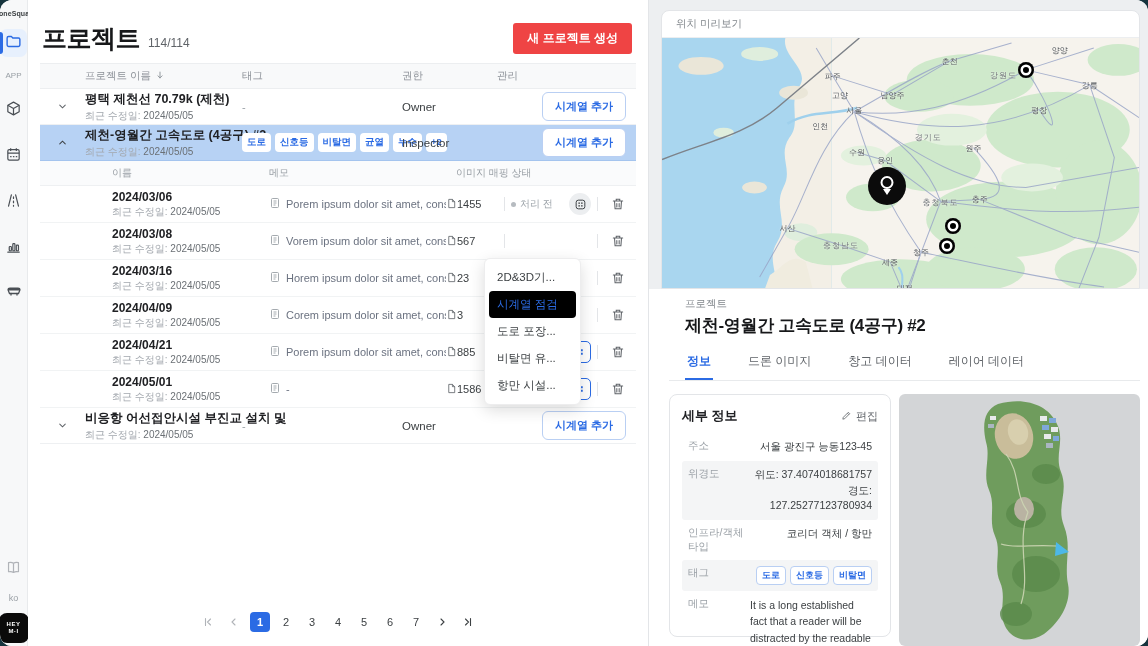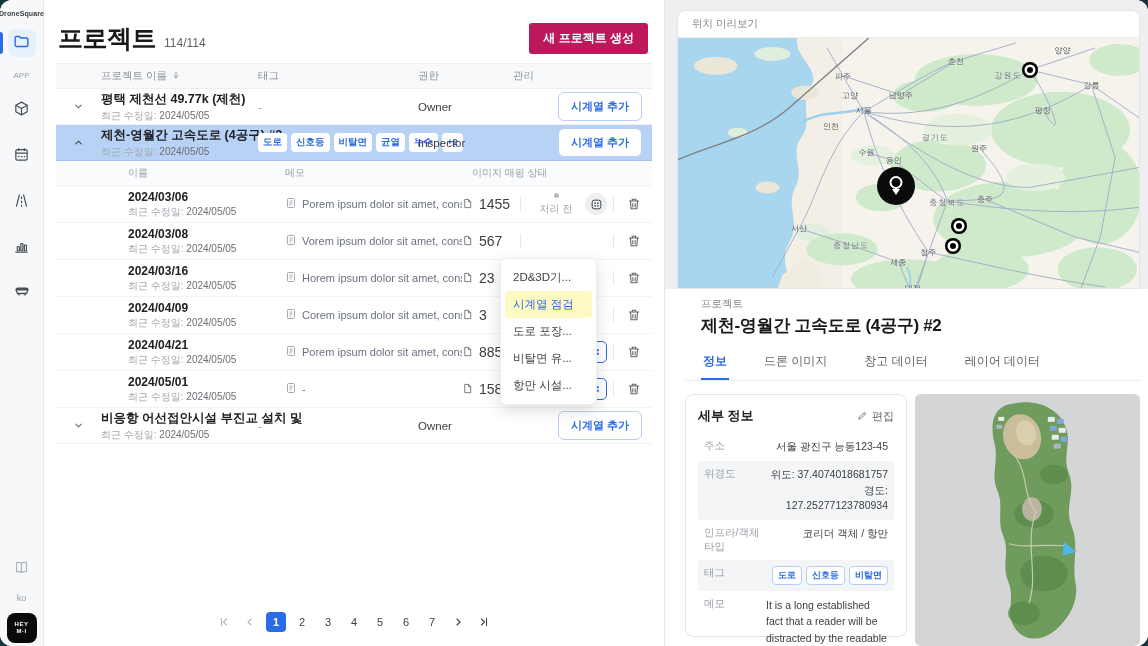--- a/index.html
+++ b/index.html
@@ -1,38 +1,38 @@
 <!DOCTYPE html>
 <html><head>
 <meta charset="utf-8">
 <style>
   * { margin:0; padding:0; box-sizing:border-box; }
   html,body { width:1148px; height:646px; }
   body { background:#16343e; font-family:"Liberation Sans","DejaVu Sans",sans-serif; }
   .app { width:1148px; height:646px; border-radius:12px; overflow:hidden; display:flex; background:#fff; position:relative; }
 
   
-  .sidebar { width:44px; background:#f7f8f9; border-right:1px solid #e8eaec; display:flex; flex-direction:column; align-items:center; position:relative; flex-shrink:0; }
+  .sidebar { width:28px; background:#f7f8f9; border-right:1px solid #e8eaec; display:flex; flex-direction:column; align-items:center; position:relative; flex-shrink:0; }
   .brand { font-size:7px; color:#3c4043; font-weight:bold; margin-top:10px; letter-spacing:.1px; }
   .nav-active-wrap { position:relative; width:100%; display:flex; justify-content:center; margin-top:12px; }
   .active-bar { position:absolute; left:0; top:3px; width:3px; height:22px; background:#2b6be4; border-radius:0 3px 3px 0; }
   .nav-btn { width:28px; height:28px; border-radius:7px; display:flex; align-items:center; justify-content:center; cursor:pointer; }
   .nav-btn.active { background:#e7f0fd; }
   .app-label { font-size:8px; color:#9aa0a6; margin:14px 0 4px; }
   .nav-icons { display:flex; flex-direction:column; gap:18px; margin-top:12px; align-items:center; }
   .sidebar-bottom { margin-top:auto; display:flex; flex-direction:column; align-items:center; gap:10px; padding-bottom:3px; }
   .locale { font-size:9px; color:#9aa0a6; }
   .heymi { width:30px; height:30px; background:#0a0a0a; border-radius:8px; color:#fff; display:flex; flex-direction:column; align-items:center; justify-content:center; font-size:6px; font-weight:bold; line-height:1.2; letter-spacing:.5px; }
 
   
   .main { width:620px; flex-shrink:0; background:#fff; position:relative; padding:0 12px; }
   .main-header { display:flex; align-items:center; padding:22px 4px 0 2px; }
   .page-title { font-size:25px; font-weight:bold; color:#17181a; letter-spacing:-.5px; }
   .page-count { font-size:12px; color:#5f6368; margin-left:8px; margin-top:8px;text-align:center; }
-  .btn-primary { margin-left:auto; background:#be185d; color:#fff; border:none; border-radius:3px; font-size:12px; font-weight:bold; padding:7px 14px; cursor:pointer; font-family:inherit; }
+  .btn-primary { margin-left:auto; background:#ef4444; color:#fff; border:none; border-radius:3px; font-size:12px; font-weight:bold; padding:7px 14px; cursor:pointer; font-family:inherit; }
   .toolbar { display:flex; align-items:center; margin-top:18px; padding:0 2px; }
   .search-box { width:255px; height:27px; border:1px solid #dadce0; border-radius:4px; display:flex; align-items:center; padding:0 8px; }
   .search-box input { border:none; outline:none; flex:1; font-size:11.5px; color:#333; font-family:inherit; }
   .search-box input::placeholder { color:#b0b3b8; }
   .btn-filter { margin-left:auto; display:flex; align-items:center; gap:5px; background:#fff; border:1px solid #b9cff3; color:#2b6be4; border-radius:4px; font-size:11.5px; padding:5px 10px; cursor:pointer; font-family:inherit; }
 
   
   .table { margin-top:8px; }
   .thead { display:flex; align-items:center; background:#f8f9fa; border-top:1px solid #eceef0; border-bottom:1px solid #eceef0; height:26px; font-size:10.5px; color:#8b9097; }
   .col-exp { width:45px; flex-shrink:0; display:flex; justify-content:center; }
@@ -54,37 +54,37 @@
   
   .subhead { display:flex; align-items:center; height:25px; background:#fafbfc; border-bottom:1px solid #eef0f2; font-size:10px; color:#9aa0a6; }
   .sub-col-name { width:157px; margin-left:72px; flex-shrink:0; }
   .sub-col-memo { flex:1; }
   .sub-col-status { width:180px; flex-shrink:0; }
   .subrow { display:flex; align-items:center; height:37px; border-bottom:1px solid #f1f3f4; }
   .sub-date-wrap { width:157px; margin-left:72px; flex-shrink:0; }
   .sub-date { font-size:12px; font-weight:bold; color:#202124; }
   .sub-memo { flex:1; display:flex; align-items:center; gap:5px; font-size:11px; color:#6b7280; white-space:nowrap; overflow:hidden; }
   .sub-right { width:190px; flex-shrink:0; display:flex; align-items:center; }
-  .imgcount { display:flex; gap:6px; font-size:14px; color:#3c4043; width:52px; }
+  .imgcount { display:flex; gap:0; font-size:11px; color:#3c4043; width:52px; }
   .vsep { width:1px; height:14px; background:#e3e5e8; margin:0 6px; }
-  .status { display:flex; align-items:center; gap:4px; font-size:10px; width:58px;flex-direction:column; }
+  .status { display:flex; align-items:center; gap:4px; font-size:10px; width:58px; }
   .status .dot { width:5px; height:5px; border-radius:50%; }
   .status.pending { color:#9ca3a9; } .status.pending .dot { background:#b6bbc0; }
   .status.reviewing { color:#e87b2e; font-weight:bold; } .status.reviewing .dot { background:#e87b2e; }
   .status.done { color:#1e7a3c; font-weight:bold; } .status.done .dot { background:#1e7a3c; }
   .grid-btn { width:22px; height:22px; border-radius:5px; display:flex; align-items:center; justify-content:center; cursor:pointer; }
   .grid-btn.pressed { background:#eceef0; border-radius:50%; }
   .grid-btn.blue { border:1.5px solid #2b6be4; }
   .trash-btn { width:20px; height:20px; display:flex; align-items:center; justify-content:center; cursor:pointer; margin-left:4px; }
   .spacer58 { width:58px; } .spacer22 { width:22px; }
 
   
   .dropdown { position:absolute; left:456px; top:258px; width:97px; background:#fff; border:1px solid #ededee; border-radius:6px; box-shadow:0 5px 16px rgba(0,0,0,.14); padding:5px 4px; z-index:30; }
   .dd-item { font-size:11.5px; color:#3c4043; padding:6px 8px; border-radius:4px; cursor:pointer; white-space:nowrap; }
-  .dd-item.active { background:#fef9c3; color:#2b6be4; }
+  .dd-item.active { background:#000000; color:#2b6be4; }
 
   
   .pagination { position:absolute; bottom:14px; left:0; width:100%; display:flex; justify-content:center; align-items:center; gap:6px; }
   .pg-nav { width:20px; height:20px; display:flex; align-items:center; justify-content:center; cursor:pointer; }
   .pg-num { min-width:20px; height:20px; display:flex; align-items:center; justify-content:center; font-size:11px; color:#3c4043; border-radius:4px; cursor:pointer; padding:0 3px; }
   .pg-num.active { background:#2b6be4; color:#fff; font-weight:bold; }
 
   
   .right { flex:1; background:#edeff1; display:flex; flex-direction:column; overflow:hidden; border-left:1px solid #e3e5e8; }
   .map-card { margin:10px 8px 0 12px; background:#fff; border:1px solid #e3e5e8; border-radius:8px 8px 0 0; overflow:hidden; }
@@ -224,21 +224,21 @@
         <div class="col-manage">관리</div>
       </div>
 
       <div class="trow">
         <div class="col-exp">
           <svg width="11" height="11" viewBox="0 0 24 24" fill="none" stroke="#5f6368" stroke-width="2.2" stroke-linecap="round">
               <path d="M6 9l6 6 6-6"></path>
             </svg>
         </div>
         <div class="col-name" style="display:block;">
-          <div class="proj-name">평택 제천선 49.77k (제천)</div>
+          <div class="proj-name">평택 제천선 70.79k (제천)</div>
           <div class="proj-sub"><span>최근 수정일:</span> <b>2024/05/05</b></div>
         </div>
         <div class="col-tags dash">-</div>
         <div class="col-perm perm">Owner</div>
         <div class="col-manage">
             <button class="btn-timeseries">시계열 추가</button>
           </div>
       </div>
 
       <div class="trow selected">

